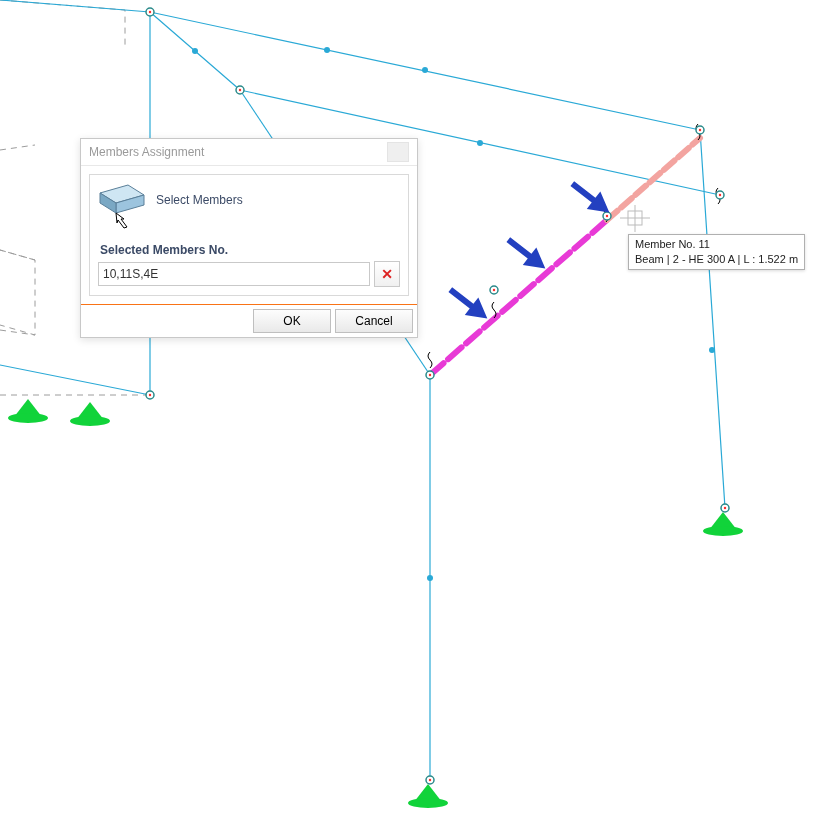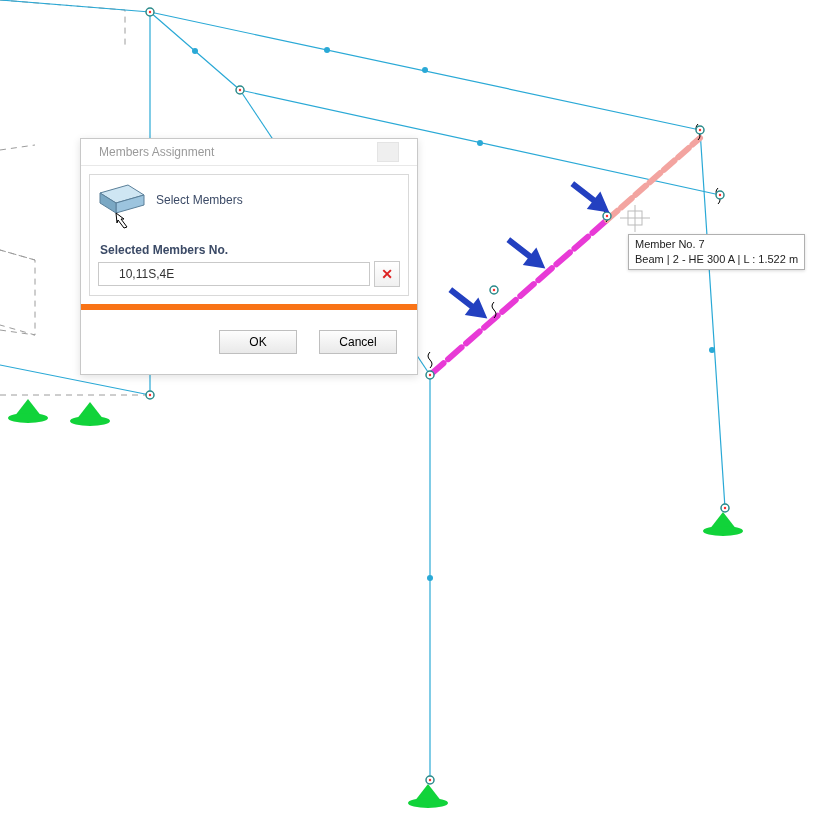--- a/index.html
+++ b/index.html
@@ -1,31 +1,31 @@
 <!DOCTYPE html>
 <html><head>
 <meta charset="utf-8">
 <style>
 html,body{margin:0;padding:0;width:815px;height:815px;background:#fff;font-family:"Segoe UI",Arial,sans-serif;font-size:12px;color:#333;overflow:hidden;position:relative}
 .viewport{position:absolute;inset:0}
 svg{position:absolute;top:0;left:0}
 .dialog{position:absolute;left:80px;top:138px;width:336px;background:#fff;border:1px solid #c8c8c8;box-shadow:0 2px 8px rgba(0,0,0,.12)}
-.titlebar{height:26px;line-height:26px;padding:0 18px;color:#9a9a9a;display:flex;align-items:center;justify-content:space-between;border-bottom:1px solid #e8e8e8}
+.titlebar{height:26px;line-height:26px;padding:0 8px;color:#9a9a9a;display:flex;align-items:center;justify-content:space-between;border-bottom:1px solid #e8e8e8}
 .titlebar .close{width:20px;height:18px;background:#efefef;border:1px solid #e4e4e4}
 .panel{border:1px solid #d9d9d9;margin:8px;padding:8px;background:#fff}
 .panel .hdr{display:flex;align-items:flex-start;gap:10px}
 .beam-ico{width:48px;height:50px;position:relative;flex-shrink:0}
 .beam-ico svg{position:static}
 .sel-label{color:#3b4a66;font-size:12px;margin-top:10px}
 .sub{color:#3b4a66;font-weight:700;margin:10px 0 4px 2px}
 .row{display:flex;gap:4px;align-items:center}
-.input{flex:1;height:22px;line-height:22px;padding:0 20px;border:1px solid #c9c9c9;background:#fff;font-size:12px;color:#333}
+.input{flex:1;height:22px;line-height:22px;padding:0 4px;border:1px solid #c9c9c9;background:#fff;font-size:12px;color:#333}
 .xbtn{width:24px;height:24px;border:1px solid #c9c9c9;background:linear-gradient(#fff,#f0f0f0);display:flex;align-items:center;justify-content:center;cursor:pointer}
 .xbtn span{color:#d22;font-weight:700;font-size:14px;line-height:1}
-.footer{display:flex;justify-content:flex-end;gap:22px;padding:20px;border-top:6px solid #f97316}
+.footer{display:flex;justify-content:flex-end;gap:4px;padding:4px;border-top:1px solid #f97316}
 .btn{min-width:78px;height:24px;border:1px solid #bfbfbf;background:linear-gradient(#fdfdfd,#e9e9e9);font-size:12px;cursor:pointer}
 .tooltip{position:absolute;left:628px;top:234px;background:#fff;border:1px solid #b0b0b0;padding:2px 6px;font-size:11px;color:#222;line-height:1.35;box-shadow:0 1px 3px rgba(0,0,0,.15)}
 .arrow{position:absolute;pointer-events:none}
 </style>
 </head>
 <body>
 
 <div class="viewport">
 <svg width="815" height="815">
   <defs>
@@ -125,21 +125,21 @@
       <path d="M5 22 L32 22 L32 14 L52 25 L32 36 L32 28 L5 28 Z" fill="#2340c0"></path>
     </g>
 </svg>
 <svg class="arrow" style="left:562px;top:174px" width="60" height="50">
   <g transform="rotate(38 30 25)">
       <path d="M5 22 L32 22 L32 14 L52 25 L32 36 L32 28 L5 28 Z" fill="#2340c0"></path>
     </g>
 </svg>
 
 <div class="tooltip">
-  <div>Member No. 7</div>
+  <div>Member No. 11</div>
   <div>Beam | 2 - HE 300 A | L : 1.522 m</div>
 </div>
 
 <div class="dialog">
   <div class="titlebar">
     <span>Members Assignment</span>
     <div class="close"></div>
   </div>
   <div class="panel">
     <div class="hdr">

